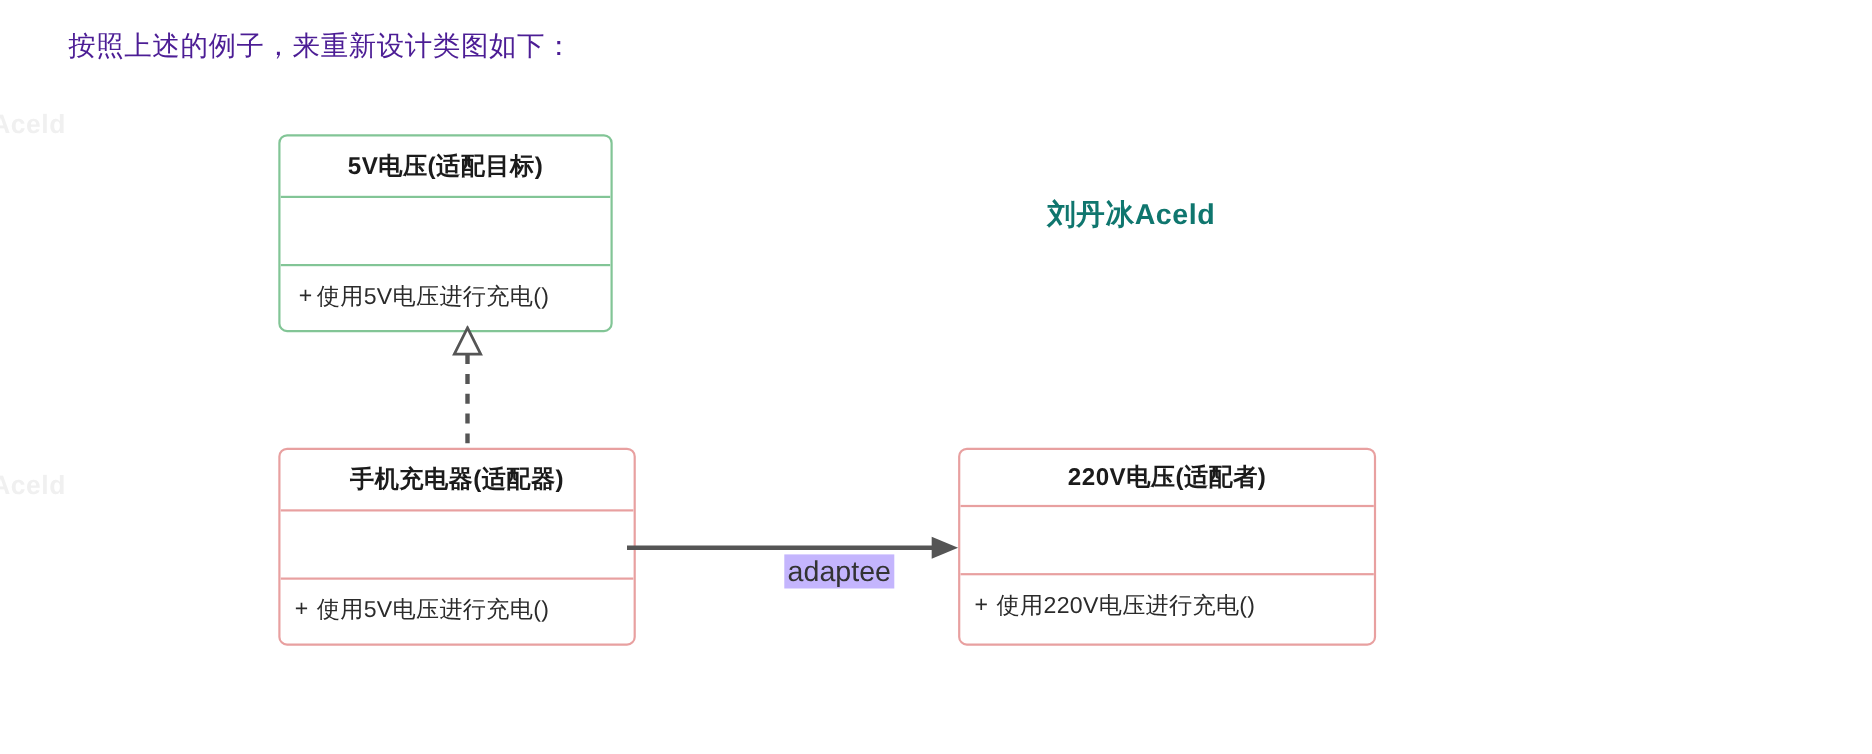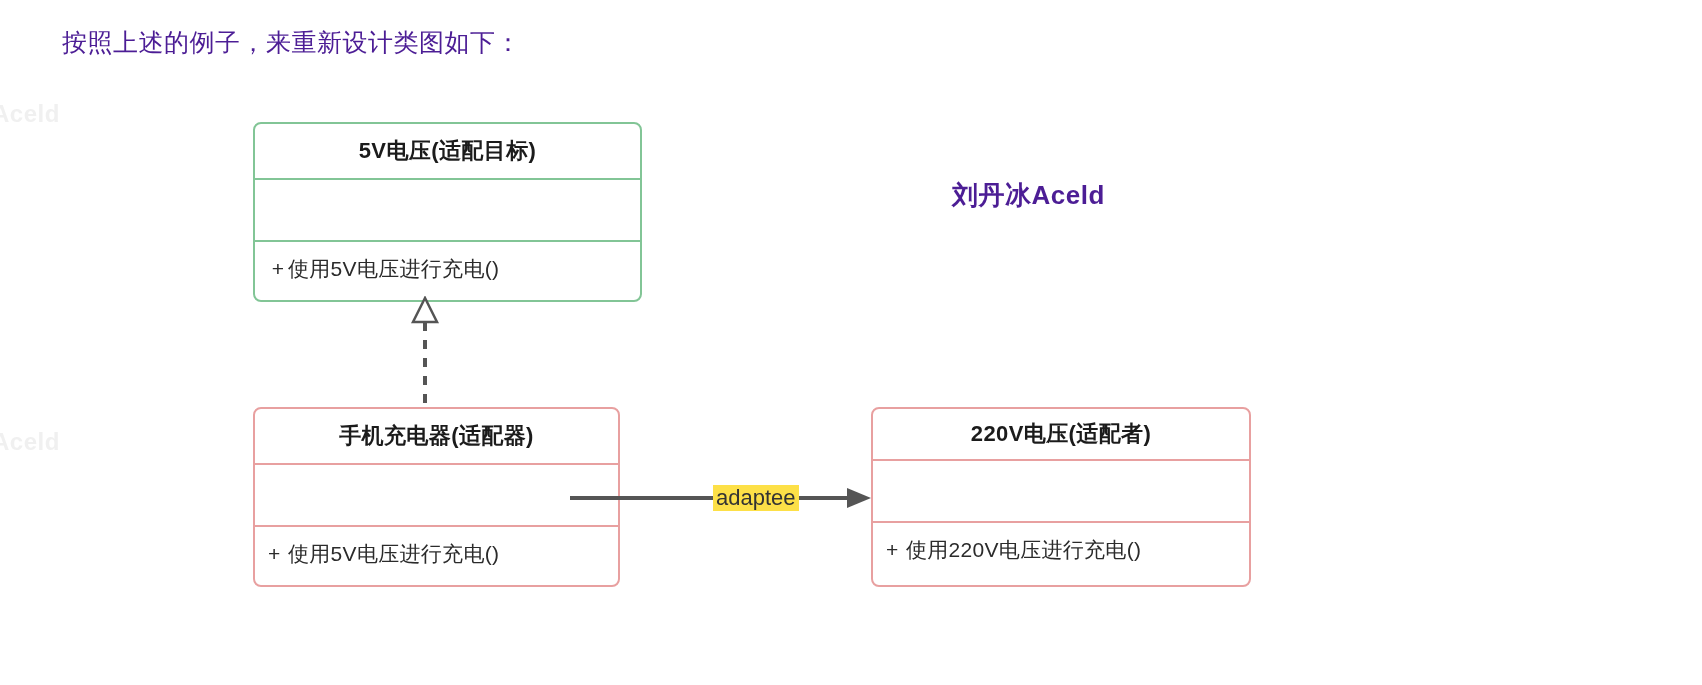--- a/index.html
+++ b/index.html
@@ -31,21 +31,21 @@
     white-space: nowrap;
   }
 
   
   .wm-main {
     position: absolute;
     left: 952px;
     top: 178px;
     font-size: 26px;
     font-weight: bold;
-    color: #4c1d95;
+    color: #0f766e;
     white-space: nowrap;
     letter-spacing: 0.5px;
   }
   .wm-edge {
     position: absolute;
     font-size: 24px;
     font-weight: bold;
     color: #f0f0f0;
     white-space: nowrap;
     letter-spacing: 0.5px;
@@ -86,34 +86,34 @@
   .class-box .row.methods .vis {
     display: inline-block;
     min-width: 20px;
     color: #2b2b2b;
   }
 
   
   #box-target {
     left: 253px;
     top: 122px;
-    width: 389px;
+    width: 304px;
     height: 180px;
     border: 2.5px solid #82c596;
     text-align: center;
   }
   #box-target .row.title   { height: 56px; border-bottom: 2.5px solid #82c596; }
   #box-target .row.attrs   { height: 62px; border-bottom: 2.5px solid #82c596; }
   #box-target .row.methods { height: 54px; }
 
   
   #box-adapter {
     left: 253px;
     top: 407px;
-    width: 367px;
+    width: 325px;
     height: 180px;
     border: 2.5px solid #e8a0a0;
   }
   #box-adapter .row.title   { height: 56px; border-bottom: 2.5px solid #e8a0a0; }
   #box-adapter .row.attrs   { height: 62px; border-bottom: 2.5px solid #e8a0a0; }
   #box-adapter .row.methods { height: 54px; }
 
   
   #box-adaptee {
     left: 871px;
@@ -139,24 +139,24 @@
   }
   #conn-association {
     left: 570px;
     top: 462px;
     width: 310px;
     height: 72px;
   }
   .assoc-label {
     position: absolute;
     left: 713px;
-    top: 485px;
-    font-size: 22px;
+    top: 504px;
+    font-size: 26px;
     color: #333333;
-    background: #fde047;
+    background: #c4b5fd;
     padding: 0 3px;
     white-space: nowrap;
   }
 </style>
 </head>
 <body>
 
 <div id="page">
 
   <div class="heading">按照上述的例子，来重新设计类图如下：</div>

